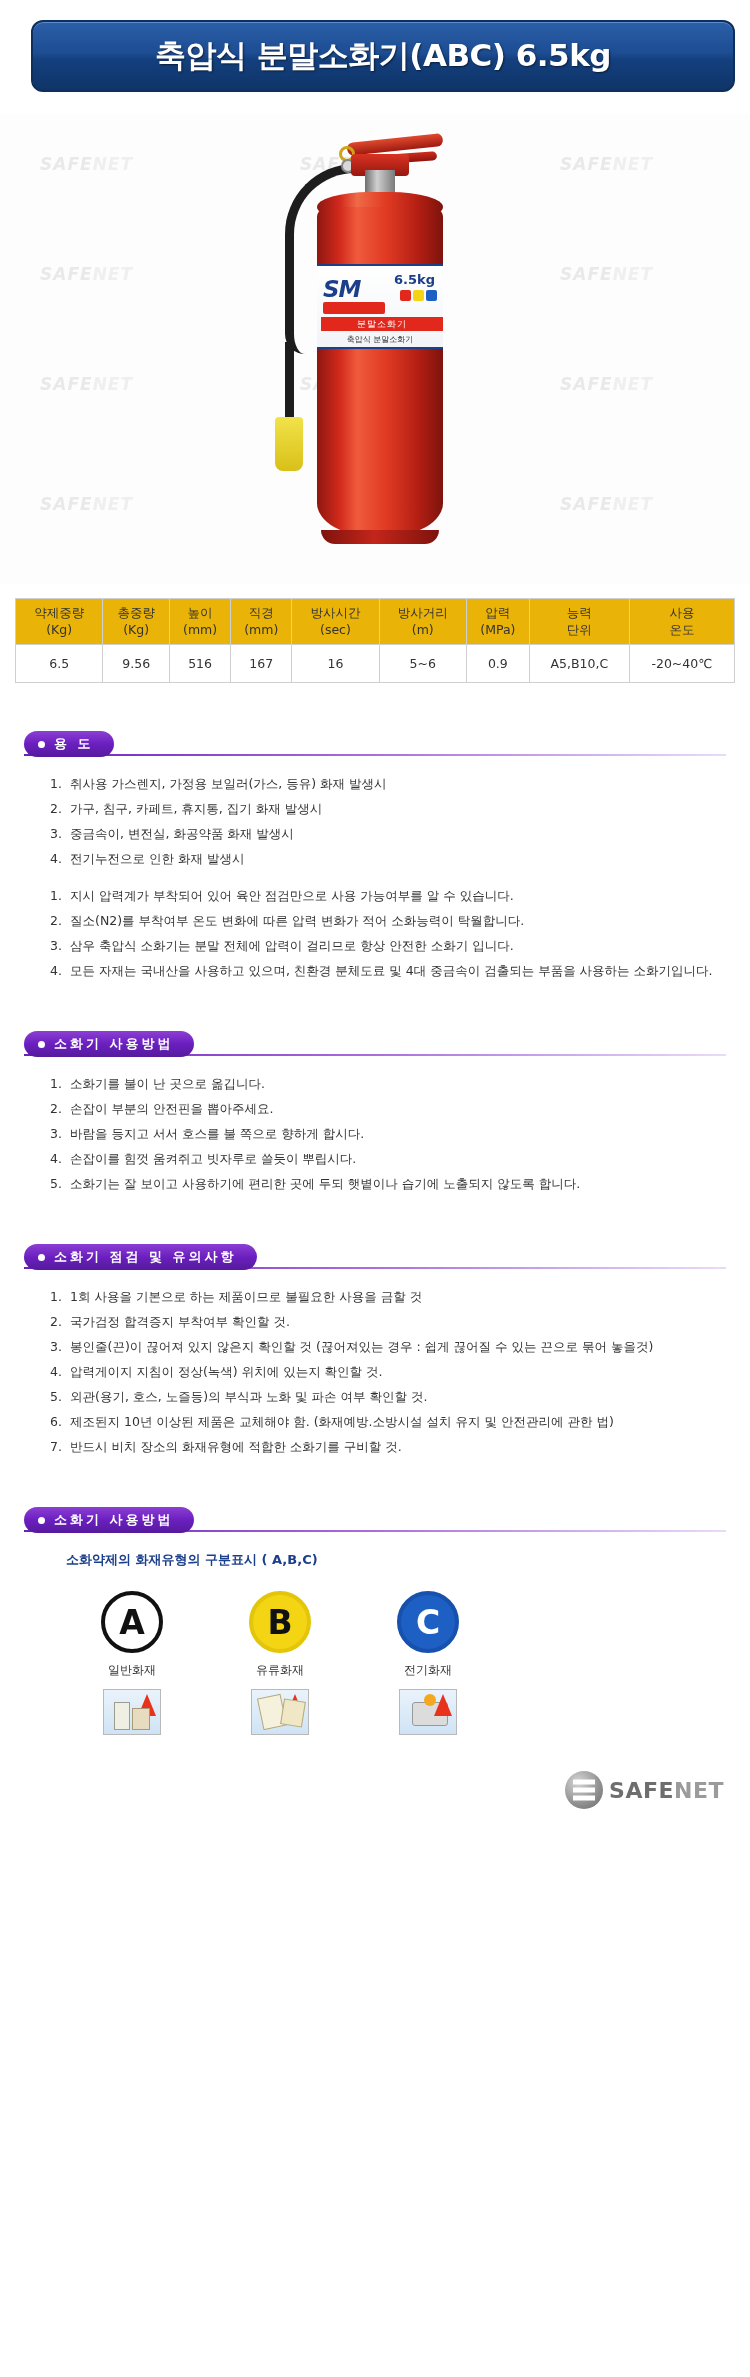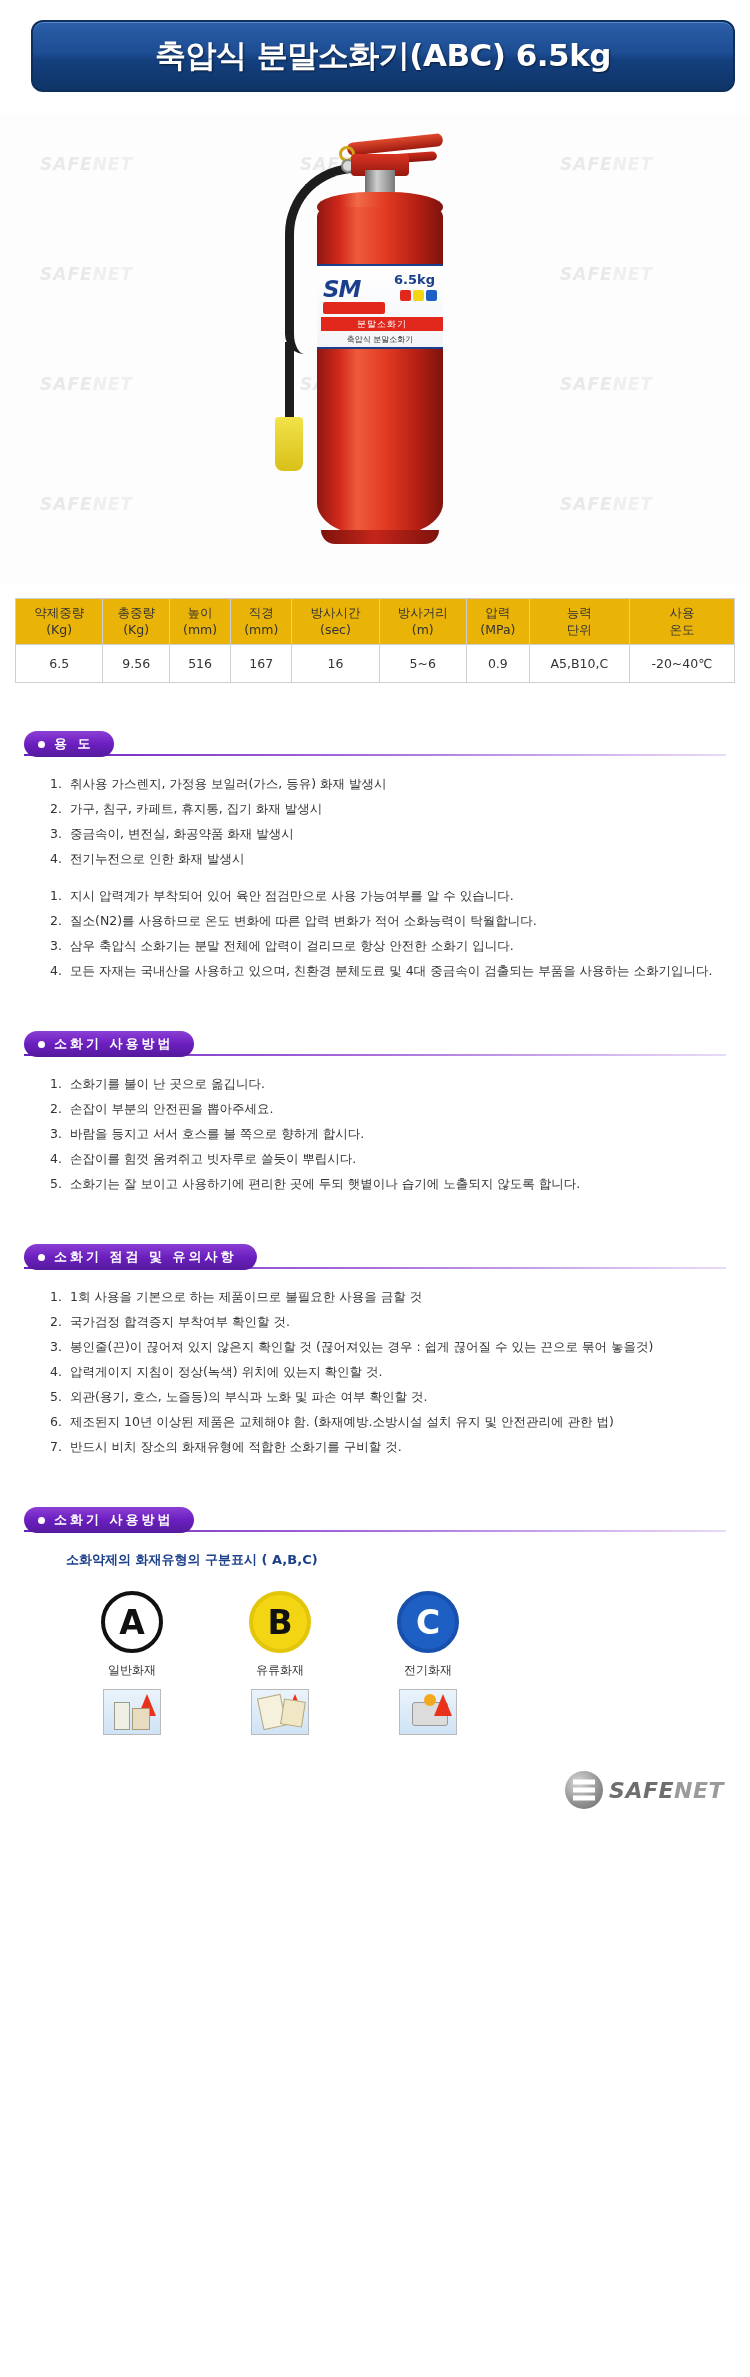--- a/index.html
+++ b/index.html
@@ -417,21 +417,20 @@
     position: absolute;
     left: 50%; top: 50%;
     transform: translate(-50%,-50%);
     width: 22px; height: 5px;
     background: #fff;
     box-shadow: 0 -8px 0 #fff, 0 8px 0 #fff;
   }
   .logo-text {
     font-size: 22px;
     font-weight: bold;
-    font-style: italic;
     color: #6e6e6e;
     letter-spacing: 0.5px;
   }
   .logo-text .net { color: #9b9b9b; }
 </style>
 </head>
 <body>
 
 <div class="page">
 
@@ -557,21 +556,21 @@
       <li>취사용 가스렌지, 가정용 보일러(가스, 등유) 화재 발생시</li>
       <li>가구, 침구, 카페트, 휴지통, 집기 화재 발생시</li>
       <li>중금속이, 변전실, 화공약품 화재 발생시</li>
       <li>전기누전으로 인한 화재 발생시</li>
     </ol>
   </div>
 
   <div class="section">
     <ol class="list">
       <li>지시 압력계가 부착되어 있어 육안 점검만으로 사용 가능여부를 알 수 있습니다.</li>
-      <li>질소(N2)를 사용하므로 온도 변화에 따른 압력 변화가 적어 소화능력이 탁월합니다.</li>
+      <li>질소(N2)를 부착여부 온도 변화에 따른 압력 변화가 적어 소화능력이 탁월합니다.</li>
       <li>삼우 축압식 소화기는 분말 전체에 압력이 걸리므로 항상 안전한 소화기 입니다.</li>
       <li>모든 자재는 국내산을 사용하고 있으며, 친환경 분체도료 및 4대 중금속이 검출되는 부품을 사용하는 소화기입니다.</li>
     </ol>
   </div>
 
   <div class="section">
     <div class="sec-head sec-head-inner">
       <div class="sec-line"></div>
       <div class="sec-pill-holder">
         <div class="sec-pill">

